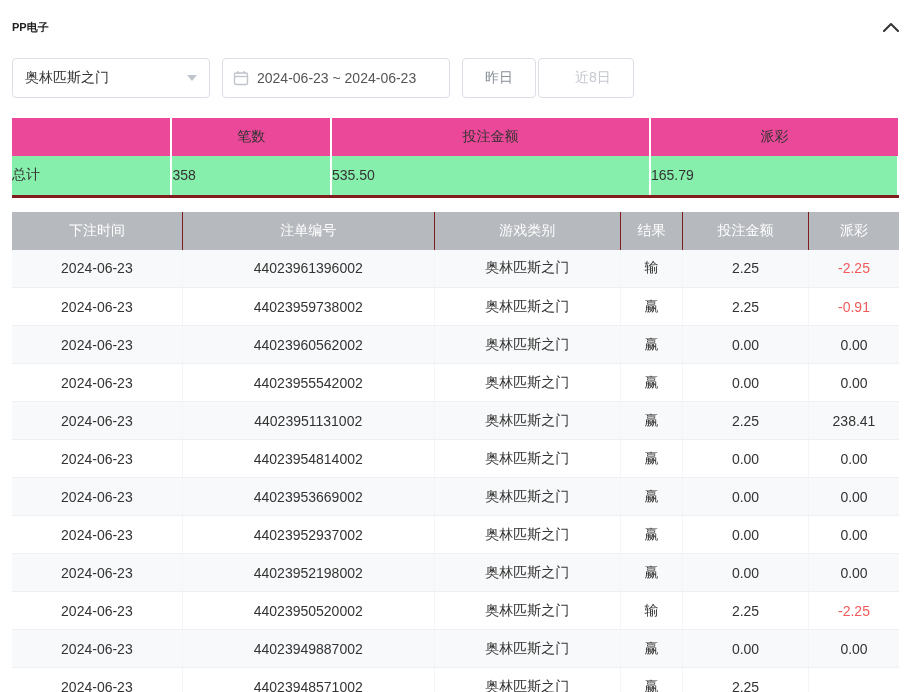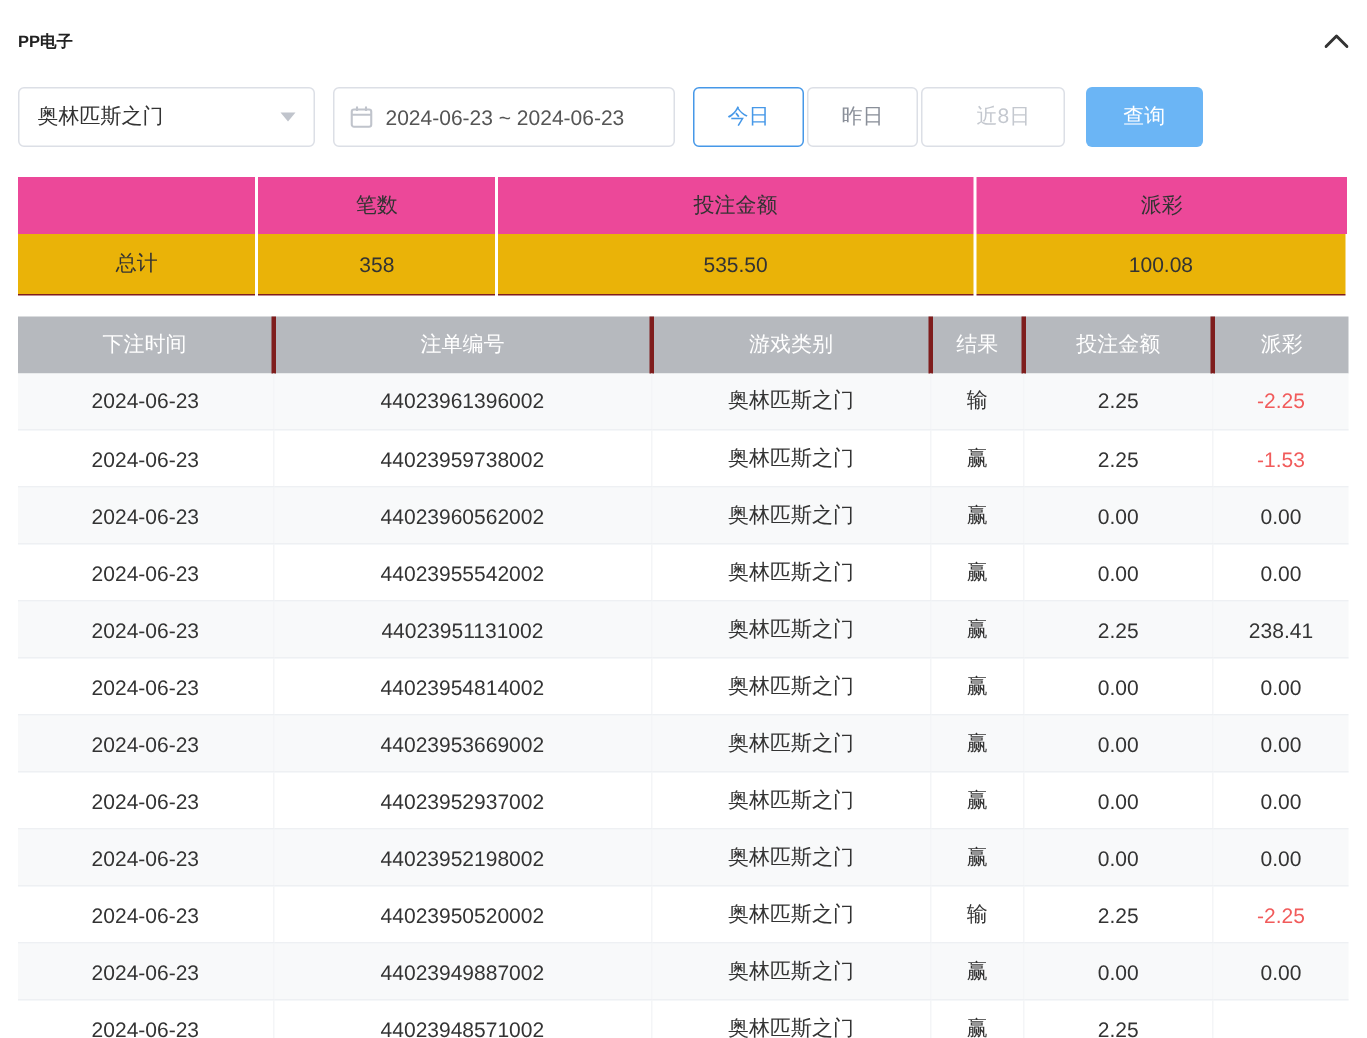--- a/index.html
+++ b/index.html
@@ -53,28 +53,28 @@
 
   
   table { border-collapse:collapse; width:887px; table-layout:fixed; }
   .summary-table { margin-bottom:14px; }
   .summary-table th {
     background:#ec4899; height:38px; font-weight:normal; color:#333;
     border-right:2px solid #fff; font-size:14px;
   }
   .summary-table th:last-child { border-right:none; }
   .summary-table td {
-    height:40px; text-align:center; background:#eab308;
-    border-bottom:1px solid #7f1d1d; border-right:2px solid #fff;
+    height:40px; background:#86efac;
+    border-bottom:3px solid #7f1d1d; border-right:2px solid #fff;
   }
 
   
   .bet-table thead th {
     background:#b6b9be; color:#fff; height:38px; font-weight:normal;
-    border-right:3px solid #7f1d1d; font-size:14px;
+    border-right:1px solid #7f1d1d; font-size:14px;
   }
   .bet-table thead th:last-child { border-right:none; }
   .bet-table td {
     height:38px; text-align:center; border-bottom:1px solid #eef0f3;
     border-right:1px solid #f4f5f7; color:#333;
   }
   .bet-table td:last-child { border-right:none; }
   .bet-table tbody tr:nth-child(odd) td { background:#f8f9fa; }
   .bet-table tbody tr:nth-child(even) td { background:#fff; }
   .bet-table td.neg { color:var(--negative-red,#f15b5b); }
@@ -105,26 +105,24 @@
           <rect x="1.5" y="3" width="13" height="11.5" rx="1.5" fill="none" stroke="#c0c4cc" stroke-width="1.4"></rect>
           <line x1="1.5" y1="6.5" x2="14.5" y2="6.5" stroke="#c0c4cc" stroke-width="1.4"></line>
           <line x1="5" y1="1" x2="5" y2="4" stroke="#c0c4cc" stroke-width="1.4"></line>
           <line x1="11" y1="1" x2="11" y2="4" stroke="#c0c4cc" stroke-width="1.4"></line>
         </svg>
       </span>
       <span>2024-06-23 ~ 2024-06-23</span>
     </div>
 
     <div class="btn-group">
-      <button class="qbtn active">今日</button>
       <button class="qbtn normal">昨日</button>
       <button class="qbtn disabled">近8日</button>
     </div>
 
-    <button class="search-btn">查询</button>
   </div>
 
   <table class="summary-table">
     <colgroup>
       <col style="width:18%">
         <col style="width:18%">
         <col style="width:36%">
         <col style="width:28%">
     </colgroup>
     <thead>
@@ -133,21 +131,21 @@
         <th>笔数</th>
         <th>投注金额</th>
         <th>派彩</th>
       </tr>
     </thead>
     <tbody>
       <tr>
         <td>总计</td>
         <td>358</td>
         <td>535.50</td>
-        <td>100.08</td>
+        <td>165.79</td>
       </tr>
     </tbody>
   </table>
 
   <table class="bet-table">
     <colgroup>
       <col style="width:19.2%">
         <col style="width:28.4%">
         <col style="width:21%">
       <col style="width:7%">
@@ -172,21 +170,21 @@
           <td>输</td>
           <td>2.25</td>
           <td class="neg">-2.25</td>
         </tr>
         <tr>
           <td>2024-06-23</td>
           <td>44023959738002</td>
           <td>奥林匹斯之门</td>
           <td>赢</td>
           <td>2.25</td>
-          <td class="neg">-1.53</td>
+          <td class="neg">-0.91</td>
         </tr>
         <tr>
           <td>2024-06-23</td>
           <td>44023960562002</td>
           <td>奥林匹斯之门</td>
           <td>赢</td>
           <td>0.00</td>
           <td>0.00</td>
         </tr>
         <tr>

